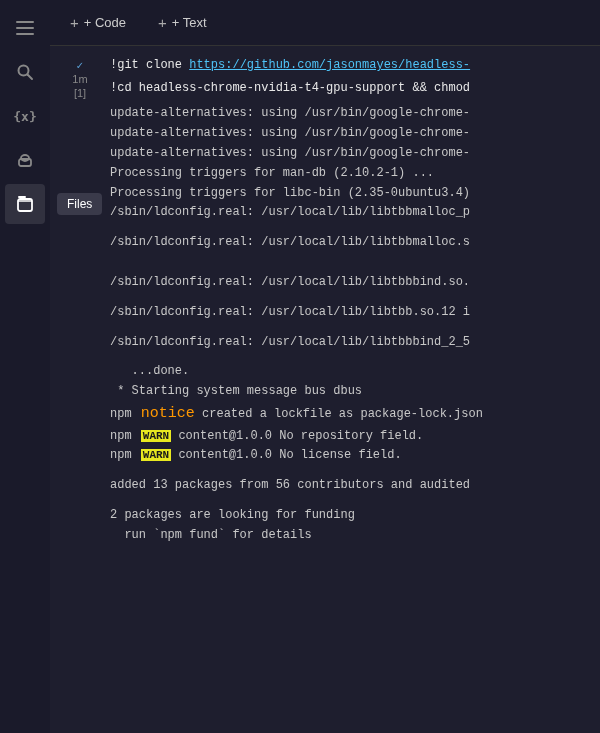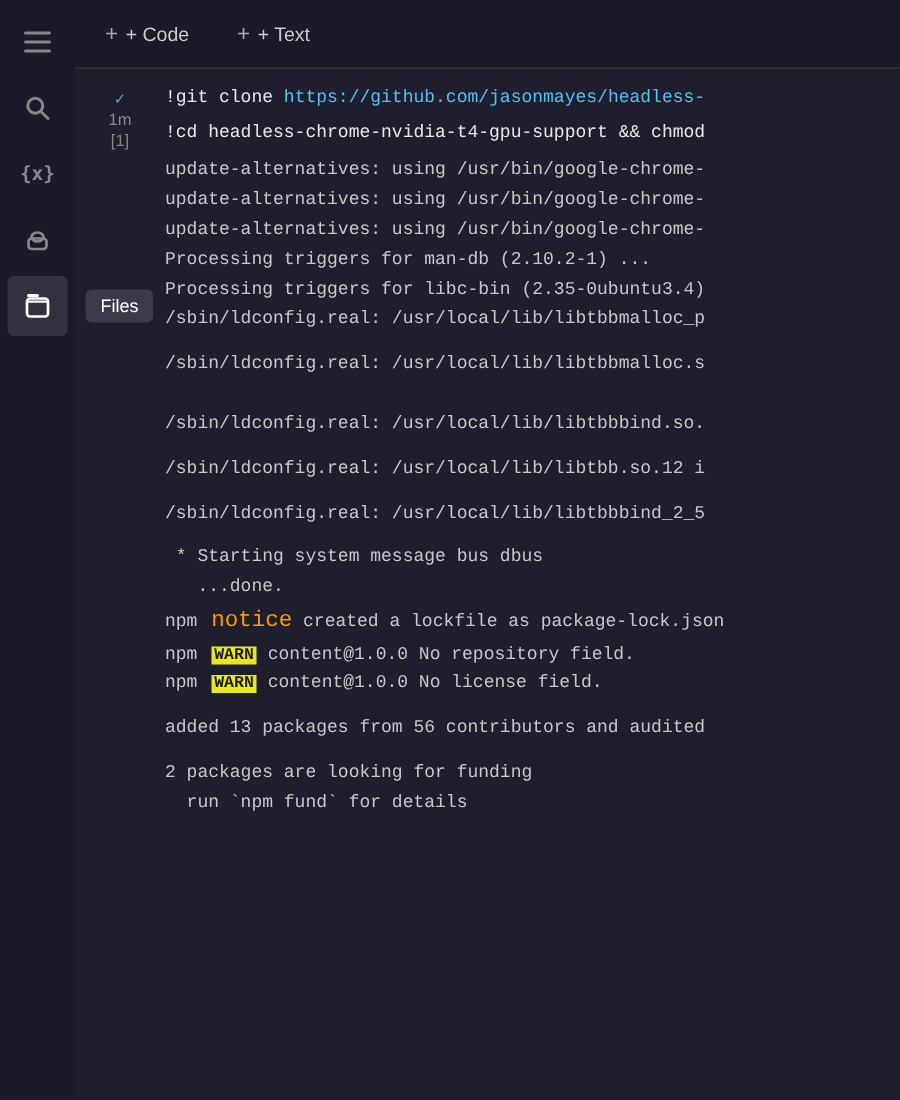--- a/index.html
+++ b/index.html
@@ -259,21 +259,21 @@
 
   <div class="notebook">
 
     <div class="cell">
       <div class="cell-gutter">
         <span class="cell-run-indicator" style="color:#5a9fd4;">✓</span>
         <span class="cell-run-indicator" style="font-size:11px;color:#888;">1m</span>
         <span class="cell-number">[1]</span>
       </div>
       <div class="cell-input">
-        <div class="cell-code-line"><span style="color:#e8e8e8;margin-top:32px;">!git clone </span><span style="color:#4fc3f7;">https://github.com/jasonmayes/headless-</span></div>
+        <div class="cell-code-line"><span style="color:#e8e8e8;margin-top:32px;">!git clone </span><span style="color:#4fc3f7;text-decoration:underline;">https://github.com/jasonmayes/headless-</span></div>
         <div class="cell-code-line"><span style="color:#e8e8e8;">!cd headless-chrome-nvidia-t4-gpu-support &amp;&amp; chmod</span></div>
       </div>
     </div>
 
     <div class="output-area">
       <div class="output-line">update-alternatives: using /usr/bin/google-chrome-</div>
       <div class="output-line">update-alternatives: using /usr/bin/google-chrome-</div>
       <div class="output-line">update-alternatives: using /usr/bin/google-chrome-</div>
       <div class="output-line">Processing triggers for man-db (2.10.2-1) ...</div>
       <div class="output-line">Processing triggers for libc-bin (2.35-0ubuntu3.4)</div>
@@ -281,22 +281,22 @@
       <div class="empty-line"></div>
       <div class="output-line">/sbin/ldconfig.real: /usr/local/lib/libtbbmalloc.s</div>
       <div class="empty-line"></div>
       <div class="empty-line"></div>
       <div class="output-line">/sbin/ldconfig.real: /usr/local/lib/libtbbbind.so.</div>
       <div class="empty-line"></div>
       <div class="output-line">/sbin/ldconfig.real: /usr/local/lib/libtbb.so.12 i</div>
       <div class="empty-line"></div>
       <div class="output-line">/sbin/ldconfig.real: /usr/local/lib/libtbbbind_2_5</div>
       <div class="empty-line"></div>
+      <div class="output-line system-line">   ...done.</div>
       <div class="output-line system-line"> * Starting system message bus dbus</div>
-      <div class="output-line system-line">   ...done.</div>
       <div class="output-line notice-line"><span class="npm-prefix">npm</span> <span class="badge-notice">notice</span> created a lockfile as package-lock.json</div>
       <div class="output-line warn-line"><span class="npm-prefix">npm</span> <span class="badge-warn">WARN</span> content@1.0.0 No repository field.</div>
       <div class="output-line warn-line"><span class="npm-prefix">npm</span> <span class="badge-warn">WARN</span> content@1.0.0 No license field.</div>
       <div class="empty-line"></div>
       <div class="output-line">added 13 packages from 56 contributors and audited</div>
       <div class="empty-line"></div>
       <div class="output-line">2 packages are looking for funding</div>
       <div class="output-line">  run `npm fund` for details</div>
     </div>
   </div>

